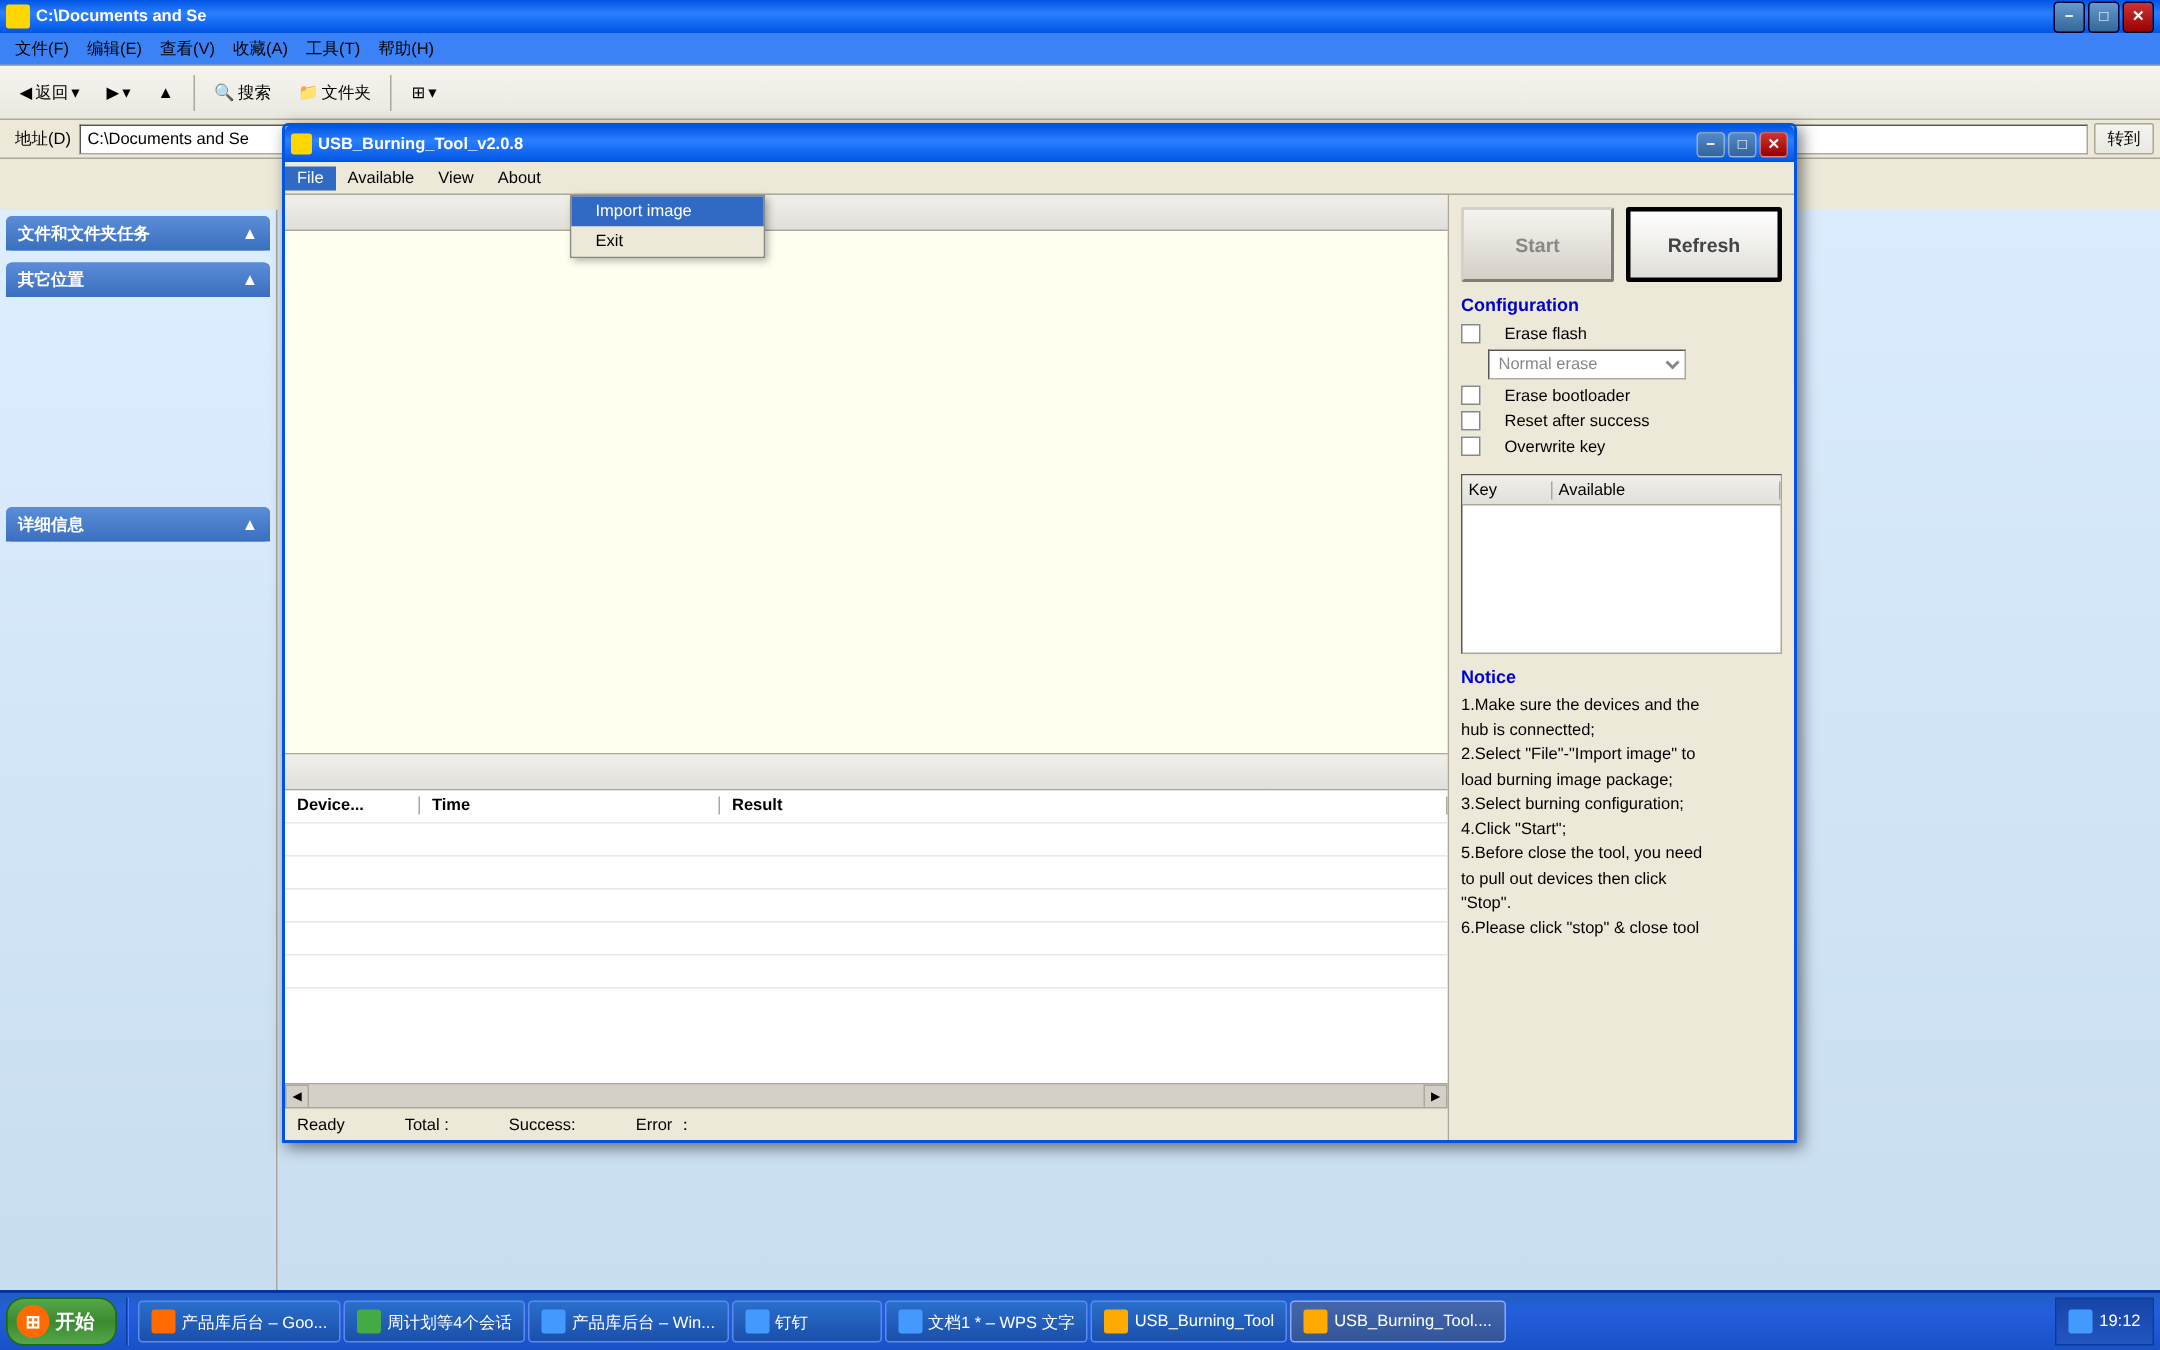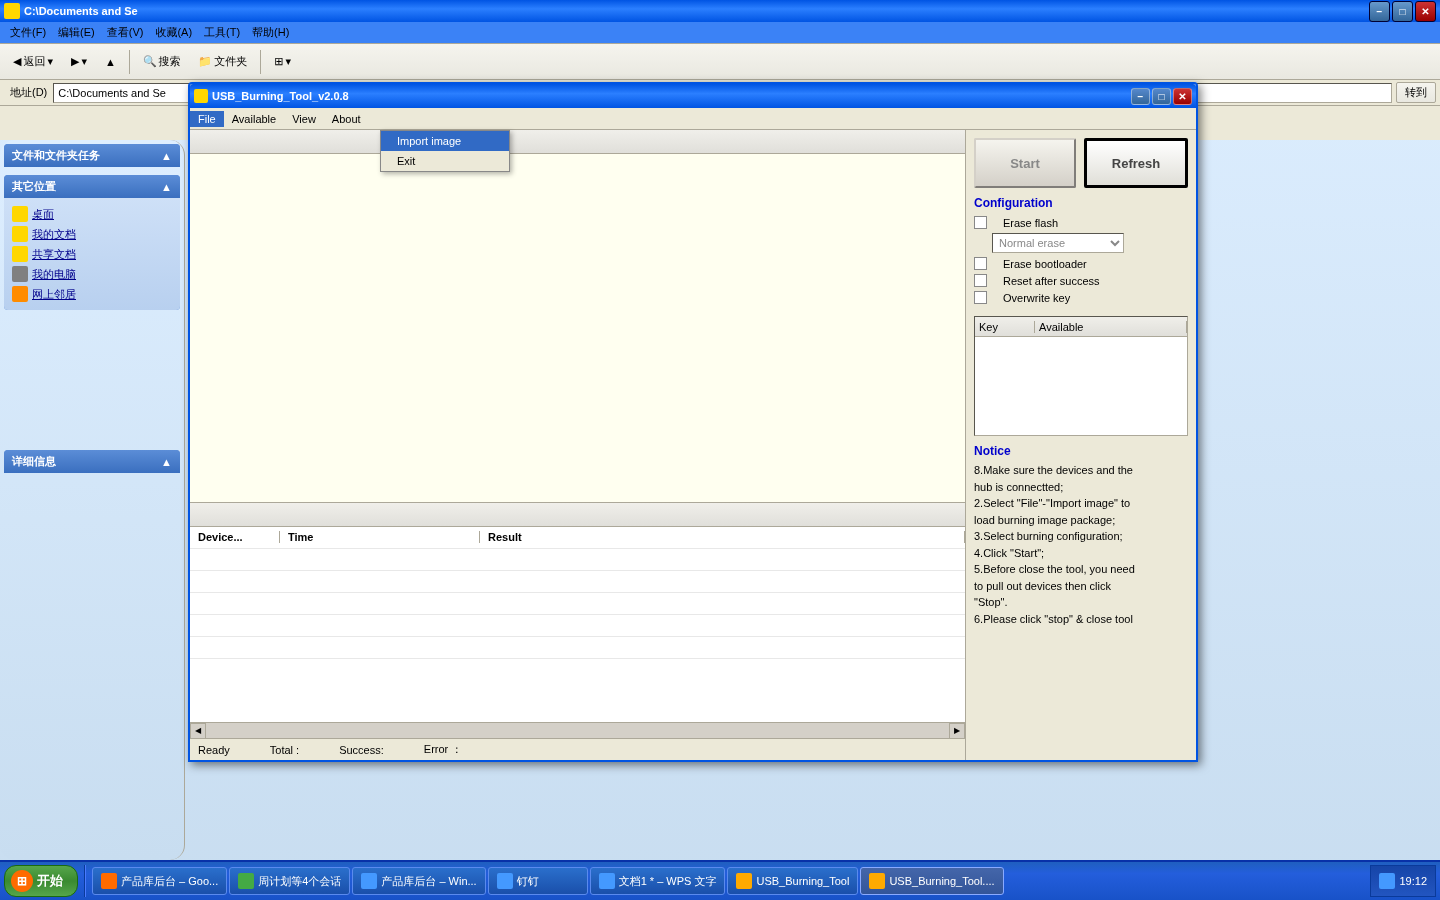--- a/index.html
+++ b/index.html
@@ -635,53 +635,31 @@
       </button>
     </div>
 
     <div class="explorer-addressbar">
       <span class="address-label">地址(D)</span>
       <input class="address-input" value="C:\Documents and Se" style="">
       <button class="goto-btn">转到</button>
     </div>
   </div>
 
-  <div class="sidebar" style="position:absolute; top:140px; left:0; width:185px; height:720px; background:linear-gradient(180deg,#DDEEFF 0%,#C8DDF0 100%); border-right:1px solid #ACA899; padding:4px;border-radius:15px;">
+  <div class="sidebar" style="position:absolute; top:140px; left:0; width:185px; height:720px; background:linear-gradient(180deg,#DDEEFF 0%,#C8DDF0 100%); border-right:1px solid #ACA899; padding:4px;">
     <div class="sidebar-section">
       <div class="sidebar-section-header">
         <span>文件和文件夹任务</span>
         <span>▲</span>
       </div>
     </div>
     <div class="sidebar-section" style="margin-top:8px;">
       <div class="sidebar-section-header">
         <span>其它位置</span>
         <span>▲</span>
-      </div>
-      <div class="sidebar-section-content">
-        <div class="sidebar-item">
-          <div class="sidebar-item-icon"></div>
-          <span>桌面</span>
-        </div>
-        <div class="sidebar-item">
-          <div class="sidebar-item-icon"></div>
-          <span>我的文档</span>
-        </div>
-        <div class="sidebar-item">
-          <div class="sidebar-item-icon"></div>
-          <span>共享文档</span>
-        </div>
-        <div class="sidebar-item">
-          <div class="sidebar-item-icon computer"></div>
-          <span>我的电脑</span>
-        </div>
-        <div class="sidebar-item">
-          <div class="sidebar-item-icon network"></div>
-          <span>网上邻居</span>
-        </div>
       </div>
     </div>
     <div style="margin-top:140px;">
       <div class="sidebar-section">
         <div class="sidebar-section-header">
           <span>详细信息</span>
           <span>▲</span>
         </div>
       </div>
     </div>
@@ -813,21 +791,21 @@
         <div class="key-table">
           <div class="key-table-header">
             <div class="key-header-cell">Key</div>
             <div class="key-header-cell">Available</div>
           </div>
         </div>
 
         <div class="notice-section">
           <div class="notice-title">Notice</div>
           <div class="notice-text">
-            <span>8.Make sure the devices and the</span><br>
+            <span>1.Make sure the devices and the</span><br>
             <span>hub is connectted;</span><br>
             <span>2.Select "File"-"Import image" to</span><br>
             <span>load burning image package;</span><br>
             <span>3.Select burning configuration;</span><br>
             <span>4.Click "Start";</span><br>
             <span>5.Before close the tool, you need</span><br>
             <span>to pull out devices then click</span><br>
             <span>"Stop".</span><br>
             <span>6.Please click "stop" &amp; close tool</span>
           </div>

